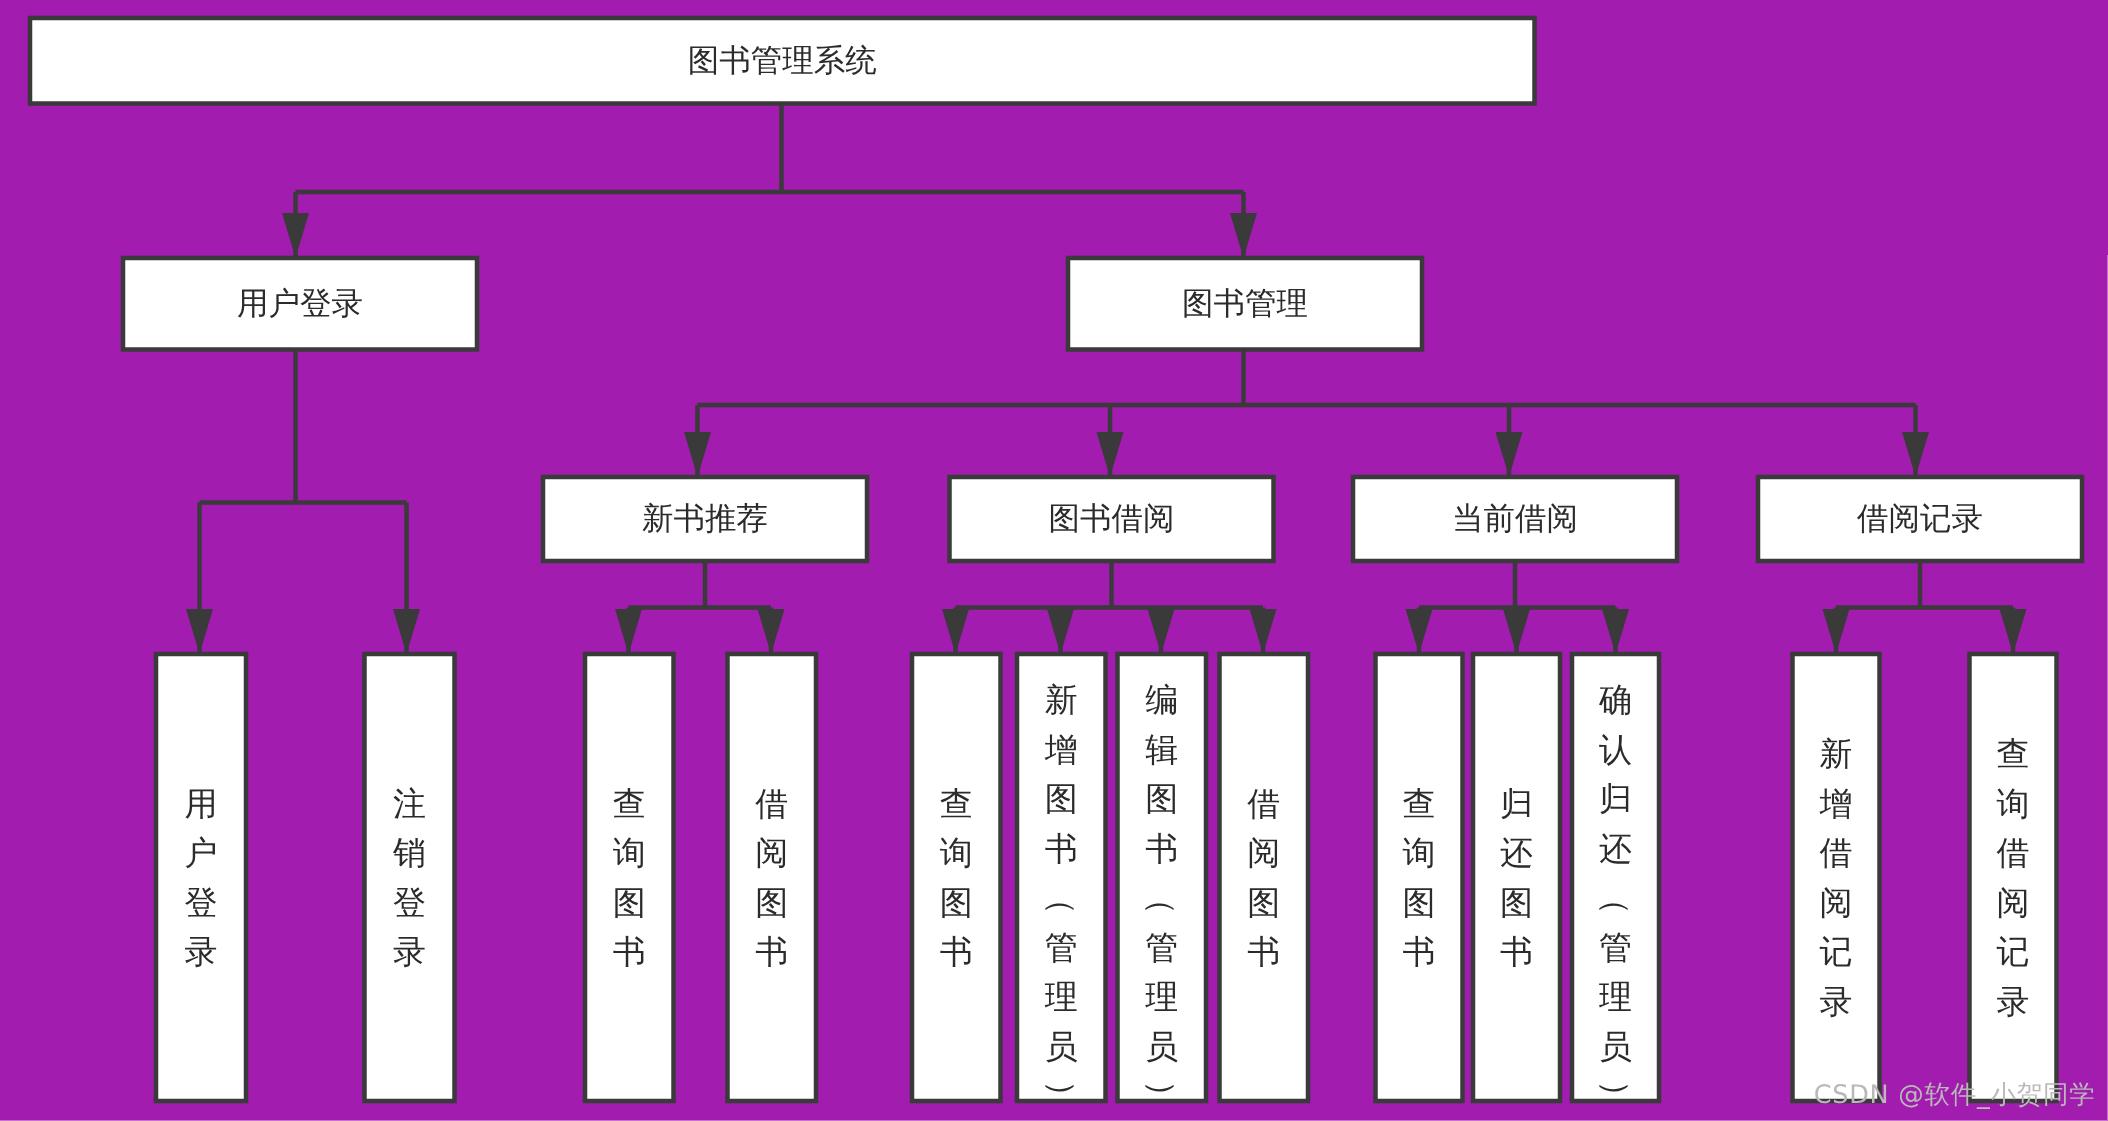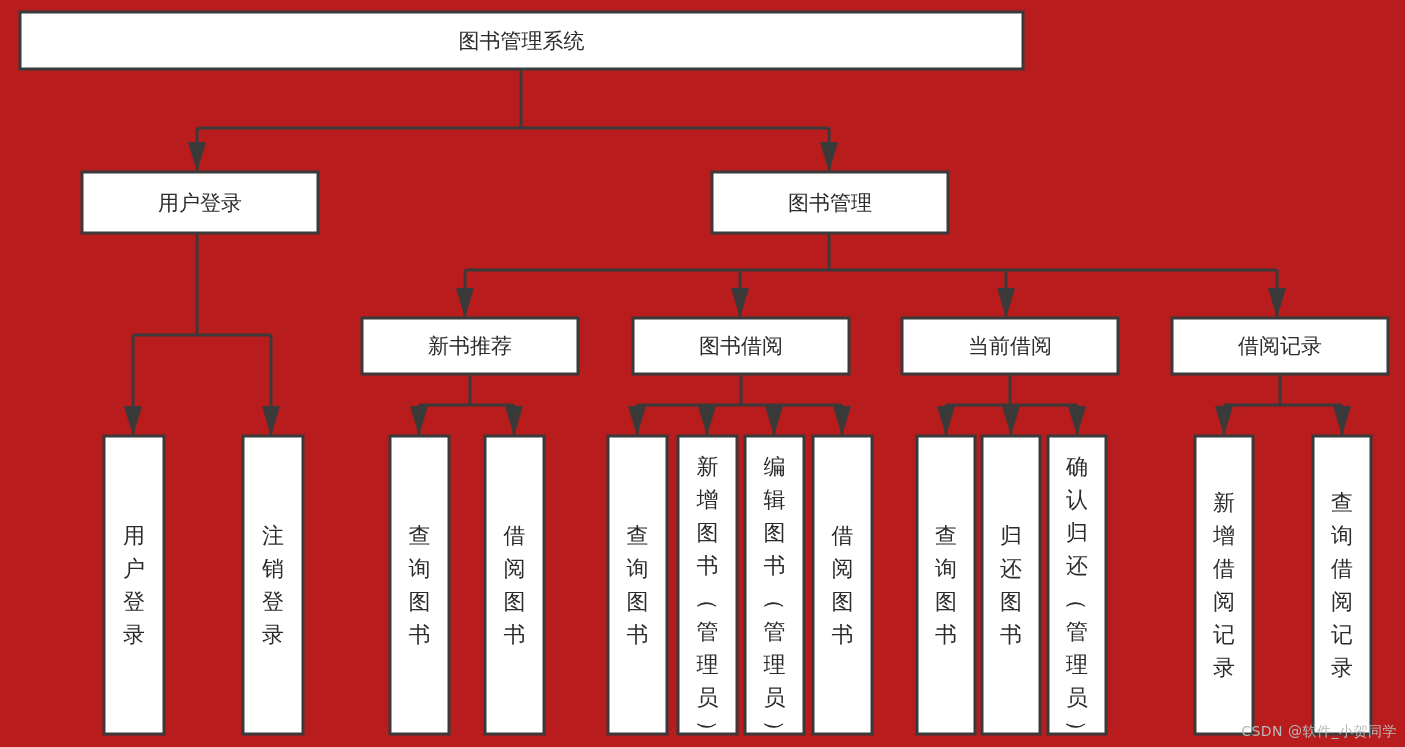--- a/index.html
+++ b/index.html
@@ -11,21 +11,21 @@
   body {
     width: 1405px;
     height: 747px;
     overflow: hidden;
     font-family: "DejaVu Sans", "Liberation Sans", sans-serif;
   }
   #diagram-root {
     position: relative;
     width: 1405px;
     height: 747px;
-    background: #b91c1c;
+    background: #a21caf;
   }
   svg.diagram-canvas {
     position: absolute;
     top: 0;
     left: 0;
     width: 1405px;
     height: 747px;
     display: block;
   }
   .node-box {
@@ -54,21 +54,21 @@
     fill: #2b2b2b;
     font-family: "DejaVu Sans", "Liberation Sans", sans-serif;
     font-size: 22px;
     text-anchor: middle;
   }
   .watermark-text {
     position: absolute;
     right: 8px;
     bottom: 6px;
     font-family: "DejaVu Sans", "Liberation Sans", sans-serif;
-    font-size: 14px;
+    font-size: 17px;
     color: #b9b9b9;
     white-space: nowrap;
     letter-spacing: 0.5px;
     user-select: none;
   }
 </style>
 </head>
 <body>
 
 <div id="diagram-root">

